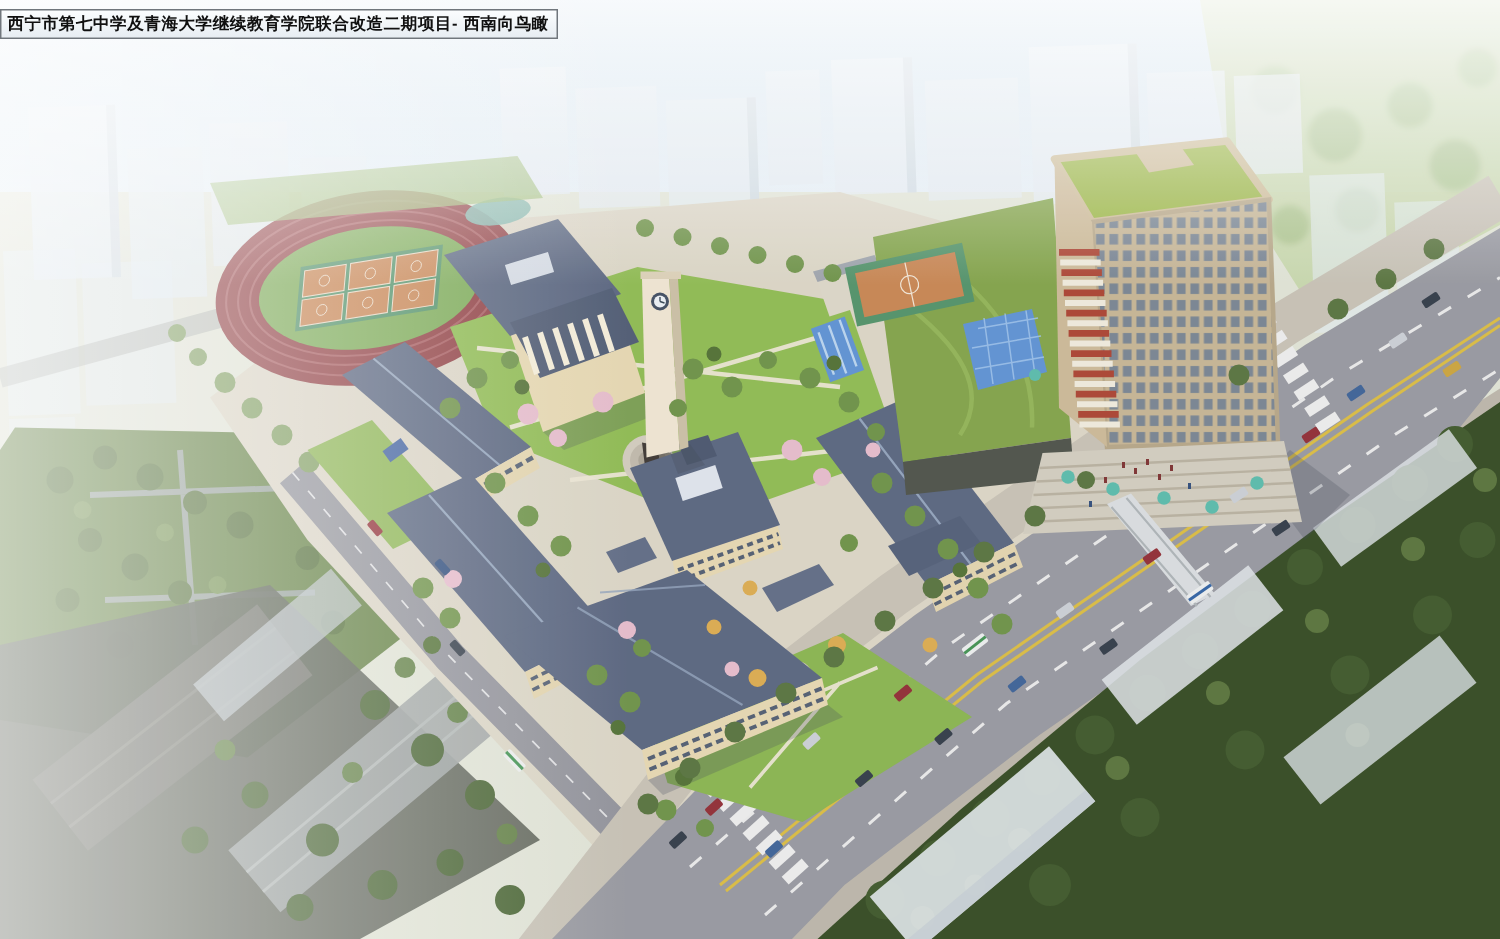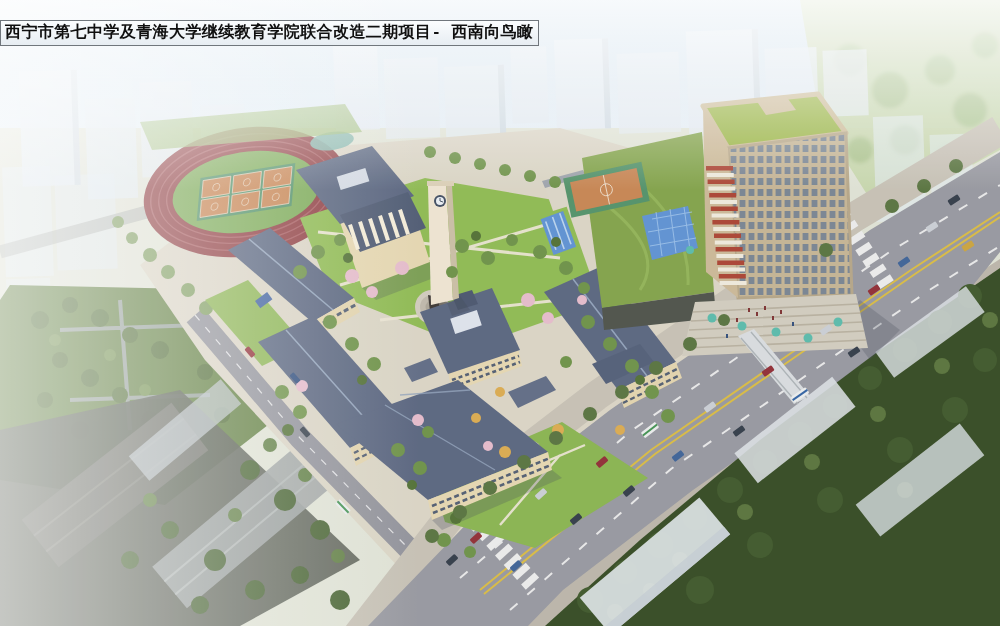--- a/index.html
+++ b/index.html
@@ -3,27 +3,26 @@
 <meta charset="utf-8">
 <style>
   html,body{margin:0;padding:0;background:#222;}
   .stage{
     position:relative;width:1000px;height:626px;overflow:hidden;
     font-family:"Liberation Sans",sans-serif;
     background:linear-gradient(180deg,#c9dcea 0%,#e3edf4 22%,#eef3f6 45%,#e9eee8 100%);
   }
   .stage svg{position:absolute;left:0;top:0;}
   .title-label{
-    position:absolute;left:0px;top:20px;z-index:50;
+    position:absolute;left:0px;top:6px;z-index:50;
     background:linear-gradient(180deg,#fbfdfe,#e7edf2);
     border:1px solid #70767c;
     padding:1px 5px 2px 4px;
-    font-size:16px;font-weight:bold;color:#101010;letter-spacing:0.4px;
+    font-size:11px;font-weight:bold;color:#101010;letter-spacing:0.4px;
     white-space:nowrap;
-    font-family:Liberation Mono, monospace;
   }
 </style>
 </head>
 <body>
 
 <div class="stage">
 
 <svg viewBox="0 0 1000 626" width="1000" height="626">
   <defs>
     <linearGradient id="hazeTop" x1="0" y1="0" x2="0" y2="1">

